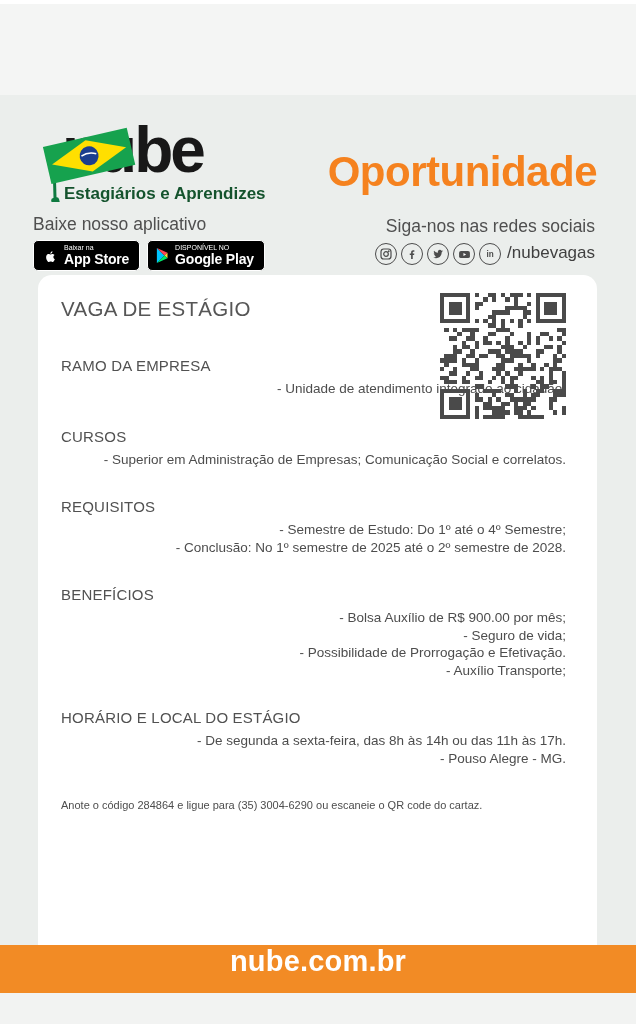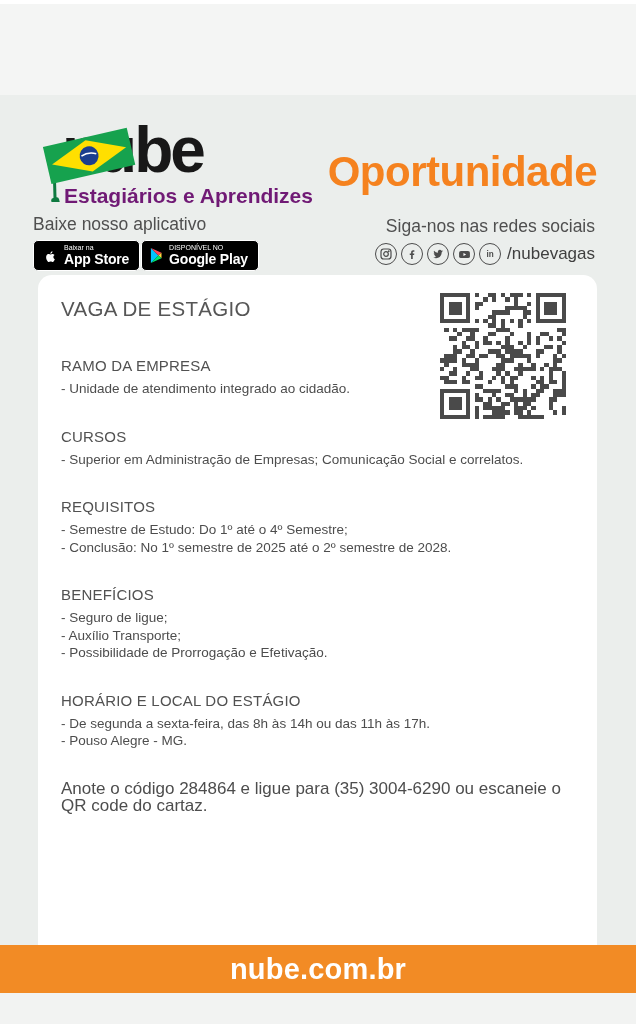--- a/index.html
+++ b/index.html
@@ -12,69 +12,69 @@
   .top-strip { position:absolute; top:0; left:0; width:100%; height:4px; background:#fff; }
   .band { position:absolute; top:95px; left:0; width:100%; height:850px; background:var(--bg-band, #EBEEEC); }
 
   
   .logo { position:absolute; left:38px; top:116px; width:210px; height:92px; }
   .logo-text {
     position:absolute; left:24px; top:2px; font-size:64px; font-weight:bold;
     letter-spacing:-3px; line-height:1; color:var(--logo-black, #181818);
   }
   .logo-tagline {
-    position:absolute; left:26px; top:68px; font-size:21px; font-weight:bold;
-    color:#701a75; white-space:nowrap;
+    position:absolute; left:26px; top:68px; font-size:17px; font-weight:bold;
+    color:#14532d; white-space:nowrap;
   }
   .flag { position:absolute; left:-6px; top:-6px; }
 
   .app-cta { position:absolute; left:33px; top:214px; font-size:17.5px; color:var(--text-gray, #4F4F4F);text-align:center; }
-  .badges { position:absolute; left:33px; top:240px; display:flex; gap:1px; }
+  .badges { position:absolute; left:33px; top:240px; display:flex; gap:7px; }
   .badge {
     height:31px; background:var(--badge-bg, #000); border:1px solid #fff; border-radius:5px;
     display:flex; align-items:center; padding:0 10px 0 8px; gap:6px; color:#fff; cursor:pointer;
   }
   .badge .lines { display:flex; flex-direction:column; line-height:1.1; }
   .badge .l1 { font-size:7px; }
   .badge .l2 { font-size:14px; font-weight:bold; letter-spacing:-0.2px; white-space:nowrap; }
 
   
   .opportunity {
     position:absolute; right:39px; top:148px; font-size:42px; font-weight:bold;
     color:var(--title-orange, #F5821F); letter-spacing:-0.5px;
   }
   .social-cta { position:absolute; right:41px; top:216px; font-size:17.5px; color:var(--text-gray, #4F4F4F); }
-  .social-row { position:absolute; right:41px; top:243px; display:flex; align-items:center; gap:4px; }
+  .social-row { position:absolute; right:41px; top:243px; display:flex; align-items:flex-start; gap:4px; }
   .social-circle {
     width:22px; height:22px; border:1.5px solid var(--icon-gray, #4C4C4C); border-radius:50%;
     display:flex; align-items:center; justify-content:center; background:transparent; cursor:pointer;
   }
   .social-handle { font-size:17px; font-weight:normal; color:#3f3f3f; margin-left:2px; }
 
   
   .card {
     position:absolute; left:38px; top:275px; width:559px; height:670px;
     background:var(--card-bg, #fff); border-radius:14px 14px 0 0;
   }
   .card-title { position:absolute; left:23px; top:22px; font-size:20.5px; color:#565656; letter-spacing:0.3px; }
   .qr { position:absolute; right:30px; top:18px; width:128px; height:126px; }
   .sections { position:absolute; left:23px; top:82px; width:505px; }
   .job-section { margin-bottom:30px; }
   .job-section h3 {
     font-size:15px; font-weight:normal; color:var(--heading-gray, #515151);
     margin:0 0 5px 0; letter-spacing:0.2px; line-height:1.2;
   }
-  .job-section p { font-size:13.5px; color:#4d4d4d; margin:0; line-height:17.5px; }
-  .note { font-size:17px; color:#4d4d4d; margin:12px 0 0 0; line-height:17.5px; }
+  .job-section p { font-size:13.5px; color:#4d4d4d; margin:0; line-height:17.5px;text-align:right; }
+  .note { font-size:11px; color:#4d4d4d; margin:12px 0 0 0; line-height:17.5px; }
 
   
   .orange-bar {
     position:absolute; left:0; top:945px; width:100%; height:48px;
     background:var(--accent-orange, #F28B25);
-    display:flex; align-items:center; justify-content:center;
+    display:flex; align-items:flex-start; justify-content:center;
   }
   .footer-url { color:#fff; font-size:29px; font-weight:bold; letter-spacing:0.2px; cursor:pointer; }
   .bottom-strip { position:absolute; left:0; top:993px; width:100%; height:31px; background:var(--bg-bottom, #F2F3F2); }
 </style>
 </head>
 <body>
 
 <div class="top-strip"></div>
 <div class="band"></div>
 
@@ -171,23 +171,24 @@
           <h3>CURSOS</h3>
           <p>- Superior em Administração de Empresas; Comunicação Social e correlatos.</p>
         </section>
         <section class="job-section">
           <h3>REQUISITOS</h3>
           <p>- Semestre de Estudo: Do 1º até o 4º Semestre;</p>
           <p>- Conclusão: No 1º semestre de 2025 até o 2º semestre de 2028.</p>
         </section>
         <section class="job-section">
           <h3>BENEFÍCIOS</h3>
-          <p>- Seguro de ligue;</p>
+          <p>- Bolsa Auxílio de R$ 900.00 por mês;</p>
+          <p>- Seguro de vida;</p>
+          <p>- Possibilidade de Prorrogação e Efetivação.</p>
           <p>- Auxílio Transporte;</p>
-          <p>- Possibilidade de Prorrogação e Efetivação.</p>
         </section>
         <section class="job-section">
           <h3>HORÁRIO E LOCAL DO ESTÁGIO</h3>
           <p>- De segunda a sexta-feira, das 8h às 14h ou das 11h às 17h.</p>
           <p>- Pouso Alegre - MG.</p>
         </section>
       </div>
     <p class="note">Anote o código 284864 e ligue para (35) 3004-6290 ou escaneie o QR code do cartaz.</p>
   </div>
 </div>

